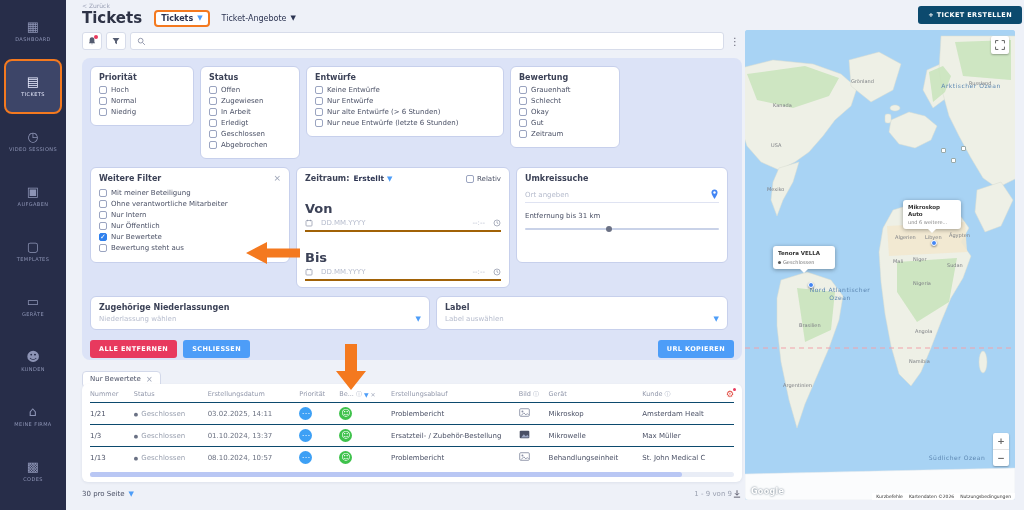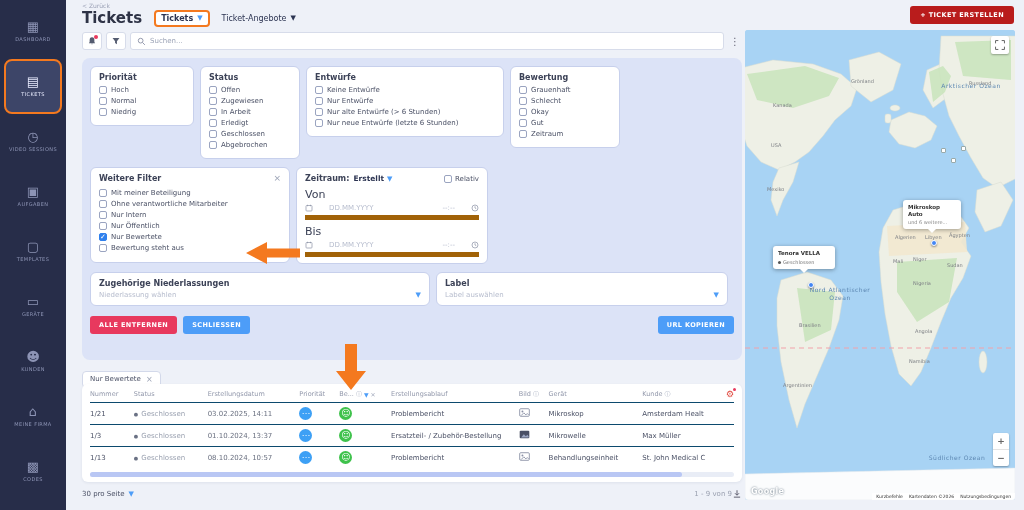--- a/index.html
+++ b/index.html
@@ -15,48 +15,48 @@
 
   
   .main{position:absolute;left:66px;top:0;right:0;bottom:0}
   .back{position:absolute;left:16px;top:2px;font-size:6px;color:#9aa0b5;cursor:pointer}
   .hdr-row{position:absolute;left:16px;top:9px;display:flex;align-items:center;gap:12px}
   .title{font-size:15px;font-weight:bold;color:#2e3346}
   .dd-box{border:2px solid #f4791f;border-radius:4px;padding:2px 5px;display:flex;align-items:center;gap:4px;cursor:pointer;background:#fff}
   .dd-box .dd-label{font-size:8px;font-weight:bold;color:#2c3452}
   .dd2{display:flex;align-items:center;gap:4px;font-size:8px;color:#2c3452;cursor:pointer}
   .caret{color:#4d9df8;font-size:7px}
-  .create{position:absolute;right:10px;top:6px;background:#b91c1c;color:#fff;border:none;border-radius:3px;font-size:6.5px;font-weight:bold;letter-spacing:.4px;padding:5px 10px;cursor:pointer;font-family:inherit}
+  .create{position:absolute;right:2px;top:6px;background:#0c4a6e;color:#fff;border:none;border-radius:3px;font-size:6.5px;font-weight:bold;letter-spacing:.4px;padding:5px 10px;cursor:pointer;font-family:inherit}
 
   .toolbar{position:absolute;left:16px;top:32px;width:660px;display:flex;align-items:center;gap:4px}
   .tb-btn{width:20px;height:18px;background:#fff;border:1px solid #d7dcea;border-radius:3px;display:flex;align-items:center;justify-content:center;position:relative;cursor:pointer}
   .tb-btn .dot{position:absolute;top:2px;right:3px;width:4px;height:4px;background:#e8395e;border-radius:50%}
   .search{flex:1;height:18px;background:#fff;border:1px solid #d7dcea;border-radius:3px;display:flex;align-items:center;gap:4px;padding:0 6px}
   .search input{border:none;outline:none;flex:1;font-size:7px;color:#556;font-family:inherit;background:transparent}
   .search input::placeholder{color:#9aa2b5}
   .dots-btn{width:14px;height:18px;display:flex;align-items:center;justify-content:center;color:#667;font-size:10px;cursor:pointer}
 
   
   .fpanel{position:absolute;left:16px;top:58px;width:660px;height:302px;background:#dce3f7;border-radius:8px;padding:8px}
   .frow{display:flex;gap:6px;align-items:flex-start}
   .card{background:#fff;border:1px solid #c7d0ec;border-radius:6px;padding:6px 8px}
   .card h4{font-size:8px;font-weight:bold;color:#3c4257;margin-bottom:4px}
   .opt{display:flex;align-items:center;gap:4px;font-size:7px;color:#4a5065;margin:3px 0;cursor:pointer}
   .cb{width:8px;height:8px;border:1px solid #9aa4c0;border-radius:2px;background:#fff;flex:0 0 auto;position:relative}
   .cb.on{background:#2f80ed;border-color:#2f80ed}
   .cb.on::after{content:"✓";color:#fff;font-size:7px;position:absolute;left:0;top:-1px}
   .w-prio{width:104px}.w-status{width:100px}.w-entw{width:198px}.w-autor{width:98px}.w-bew{width:110px}
-  .w-weitere{width:200px;min-height:96px}.w-zeit{width:192px;min-height:96px}.w-umkreis{width:212px;min-height:96px}
+  .w-weitere{width:200px;min-height:96px}.w-zeit{width:214px;min-height:96px}.w-umkreis{width:212px;min-height:96px}
   .card-head{display:flex;align-items:center}
   .card-head .close-x{margin-left:auto;color:#9aa2b5;font-size:9px;cursor:pointer;line-height:1}
   .zr-head{display:flex;align-items:center;gap:4px}
   .zr-mode{display:flex;align-items:center;gap:3px;font-size:7.5px;font-weight:bold;color:#2c3452;cursor:pointer}
   .zr-rel{margin-left:auto;display:flex;align-items:center;gap:3px;font-size:7px;color:#4a5065;cursor:pointer}
-  .fld-lbl{font-size:11px;font-weight:normal;color:#3c4257;margin-top:5px}
-  .date-row{display:flex;align-items:center;gap:16px;border-bottom:5px solid #a16207;padding:3px 0;font-size:7px;color:#b6bccd}
+  .fld-lbl{font-size:13px;font-weight:bold;color:#3c4257;margin-top:18px}
+  .date-row{display:flex;align-items:center;gap:8px;border-bottom:2px solid #a16207;padding:3px 0;font-size:7px;color:#b6bccd}
   .date-row .sp{flex:1}
   .ort-row{display:flex;align-items:center;gap:4px;border-bottom:1px solid #dfe3f2;padding:2px 0}
   .ort-row input{border:none;outline:none;flex:1;font-size:7px;color:#556;font-family:inherit}
   .ort-row input::placeholder{color:#b6bccd}
   .dist{font-size:7px;color:#4a5065;margin-top:9px}
   .slider{margin-top:8px;height:2px;background:#c9d2e8;border-radius:2px;position:relative}
   .knob{position:absolute;left:42%;top:-2px;width:6px;height:6px;background:#6b7184;border-radius:50%;cursor:pointer}
   .w-nied{width:340px}.w-label{width:292px}
   .sel-row{display:flex;align-items:center;margin-top:3px}
   .sel-ph{font-size:7px;color:#b6bccd;flex:1}
@@ -189,21 +189,20 @@
     <div class="tb-btn">
       <svg width="10" height="10" viewBox="0 0 16 16">
           <path d="M2.5 3 L13.5 3 L9.5 8.5 L9.5 13 L6.5 11.3 L6.5 8.5 Z" fill="#555c70"></path>
         </svg>
     </div>
     <div class="search">
       <svg width="9" height="9" viewBox="0 0 16 16">
           <circle cx="6.5" cy="6.5" r="4.2" fill="none" stroke="#8a90a5" stroke-width="1.6"></circle>
           <line x1="9.8" y1="9.8" x2="14" y2="14" stroke="#8a90a5" stroke-width="1.6"></line>
         </svg>
-      <input type="text" placeholder="Suchen..." style="">
     </div>
     <div class="dots-btn">
         <span>⋮</span>
       </div>
   </div>
 
   <div class="fpanel">
 
     <div class="frow">
       <div class="card w-prio">
@@ -362,20 +361,34 @@
           <span>DD.MM.YYYY</span>
           <span class="sp"></span>
           <span>--:--</span>
           <svg width="8" height="8" viewBox="0 0 16 16">
               <circle cx="8" cy="8" r="6" fill="none" stroke="#8a90a5" stroke-width="1.4"></circle>
               <path d="M8 4.5 L8 8 L10.5 9.5" fill="none" stroke="#8a90a5" stroke-width="1.4"></path>
             </svg>
         </div>
       </div>
 
+      <div class="card w-umkreis">
+        <h4>Umkreissuche</h4>
+        <div class="ort-row">
+          <input type="text" placeholder="Ort angeben" style="">
+          <svg width="9" height="11" viewBox="0 0 16 20">
+              <path d="M8 1 C4.7 1 2.5 3.4 2.5 6.5 C2.5 10.5 8 18 8 18 C8 18 13.5 10.5 13.5 6.5 C13.5 3.4 11.3 1 8 1 Z" fill="#4285f4"></path>
+              <circle cx="8" cy="6.5" r="2.2" fill="#fff"></circle>
+            </svg>
+        </div>
+        <div class="dist">Entfernung bis 31 km</div>
+        <div class="slider">
+            <span class="knob"></span>
+          </div>
+      </div>
     </div>
 
     <div class="frow" style="margin-top:8px">
       <div class="card w-nied">
         <h4 style="margin-bottom:0">Zugehörige Niederlassungen</h4>
         <div class="sel-row">
           <span class="sel-ph">Niederlassung wählen</span>
           <span class="caret">▼</span>
         </div>
       </div>

